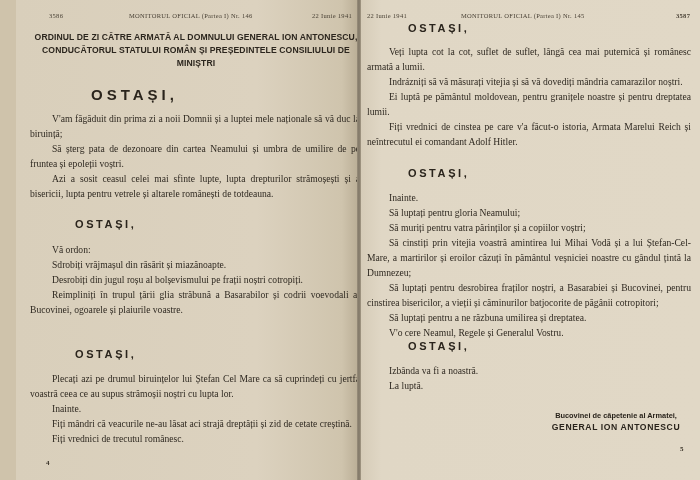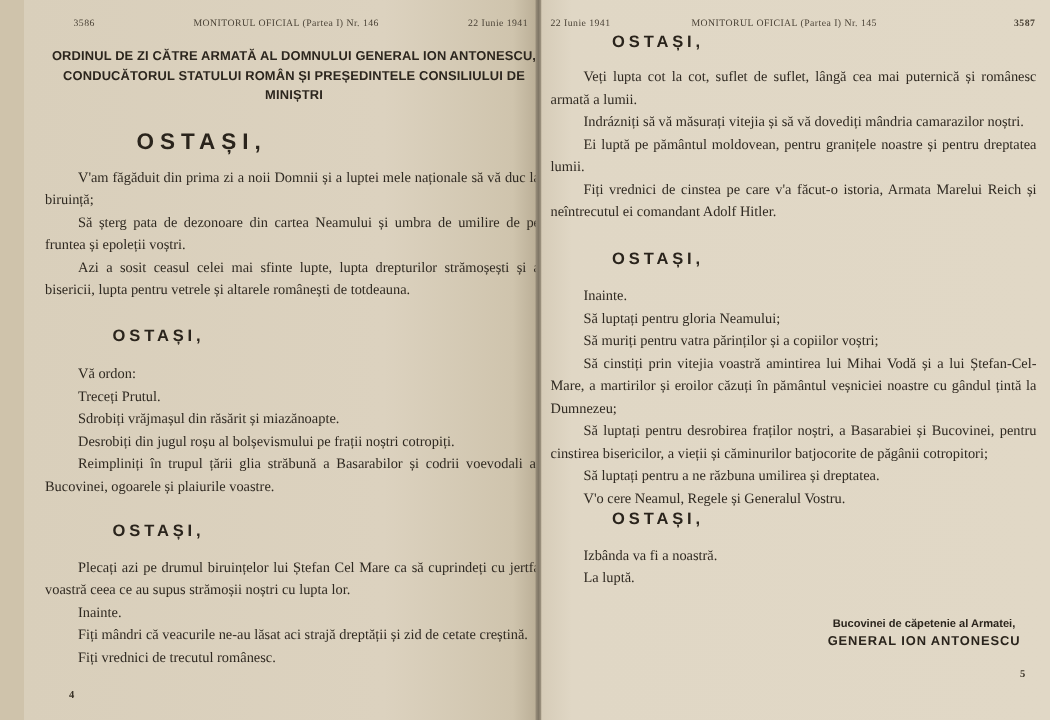--- a/index.html
+++ b/index.html
@@ -71,21 +71,20 @@
   <div class="heading heading-big" style="left:75px; top:86px;">OSTAȘI,</div>
   <div class="para" style="left:14px; top:111px; width:330px;">
     <p>V'am făgăduit din prima zi a noii Domnii și a luptei mele naționale să vă duc la biruință;</p>
     <p>Să șterg pata de dezonoare din cartea Neamului și umbra de umilire de pe fruntea și epoleții voștri.</p>
     <p>Azi a sosit ceasul celei mai sfinte lupte, lupta drepturilor strămoșești și a bisericii, lupta pentru vetrele și altarele românești de totdeauna.</p>
   </div>
 
   <div class="heading heading-small" style="left:59px; top:218px;">OSTAȘI,</div>
   <div class="para" style="left:14px; top:242px; width:330px;">
     <p>Vă ordon:</p>
-    <p>Treceți Prutul.</p>
     <p>Sdrobiți vrăjmașul din răsărit și miazănoapte.</p>
     <p>Desrobiți din jugul roșu al bolșevismului pe frații noștri cotropiți.</p>
     <p>Reimpliniți în trupul țării glia străbună a Basarabilor și codrii voevodali ai Bucovinei, ogoarele și plaiurile voastre.</p>
   </div>
 
   <div class="heading heading-small" style="left:59px; top:348px;">OSTAȘI,</div>
   <div class="para" style="left:14px; top:371px; width:330px;">
     <p>Plecați azi pe drumul biruințelor lui Ștefan Cel Mare ca să cuprindeți cu jertfa voastră ceea ce au supus strămoșii noștri cu lupta lor.</p>
     <p>Inainte.</p>
     <p>Fiți mândri că veacurile ne-au lăsat aci strajă dreptății și zid de cetate creștină.</p>

